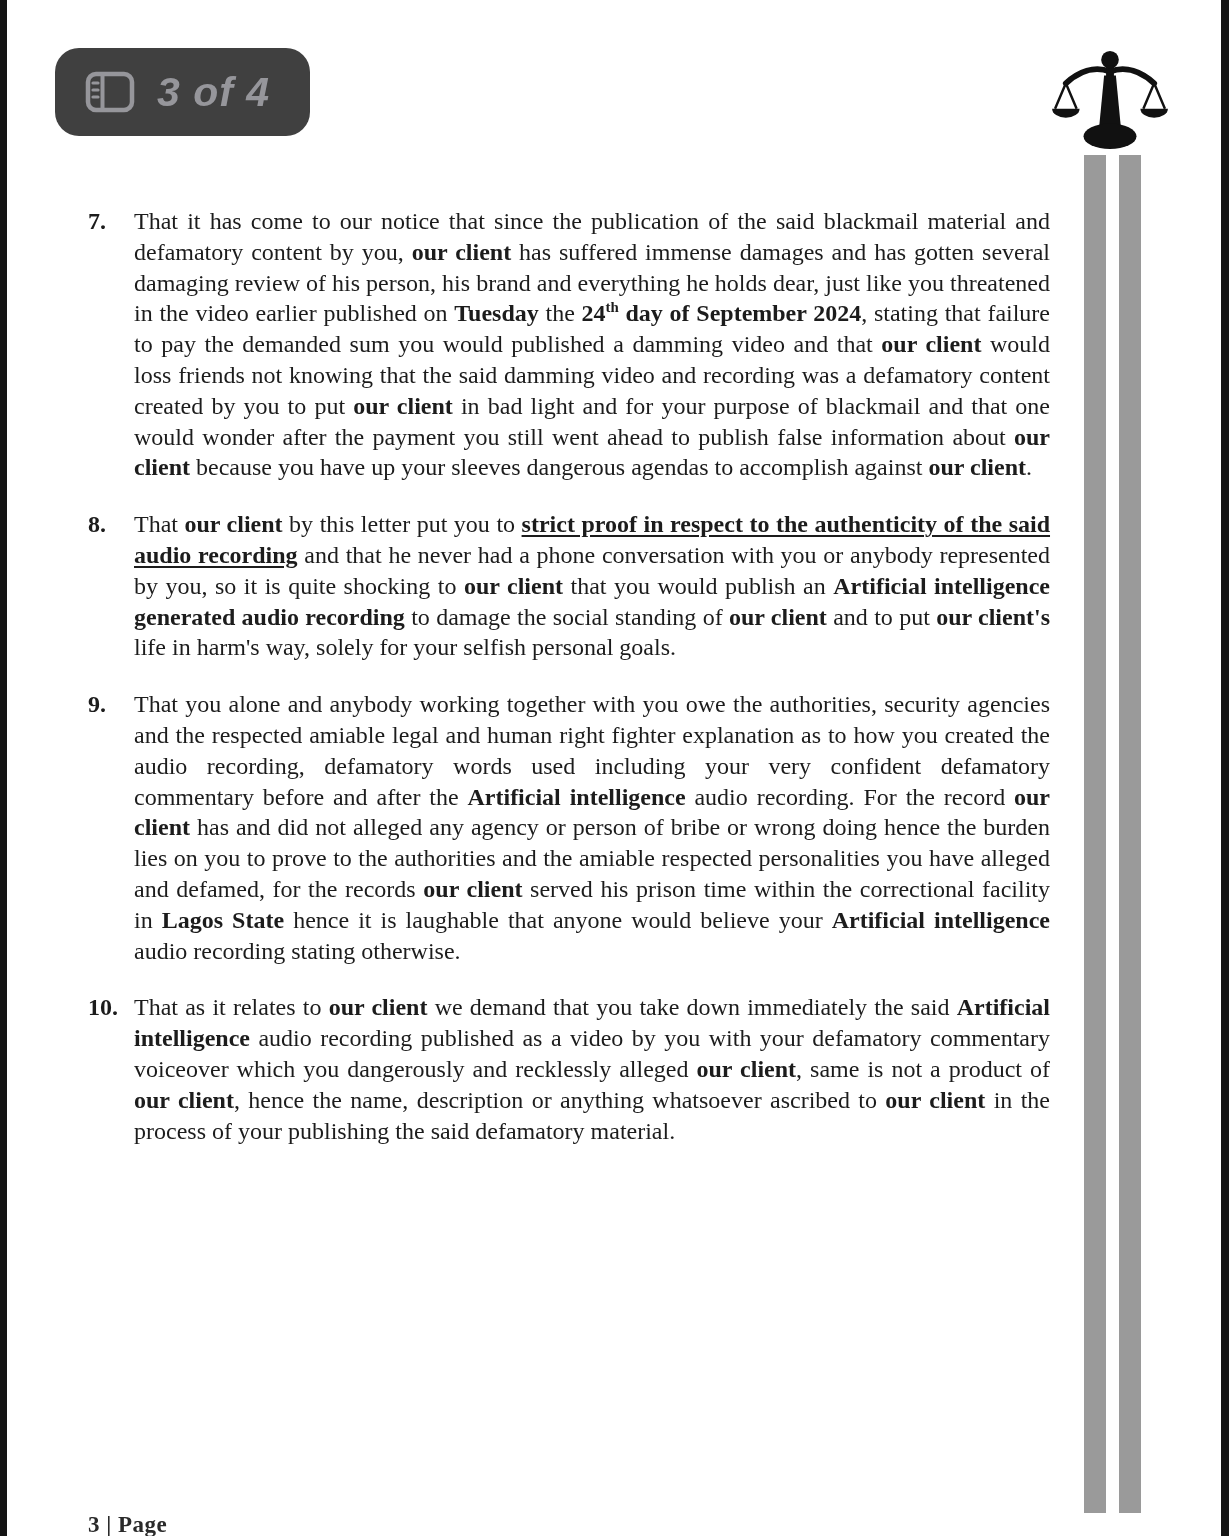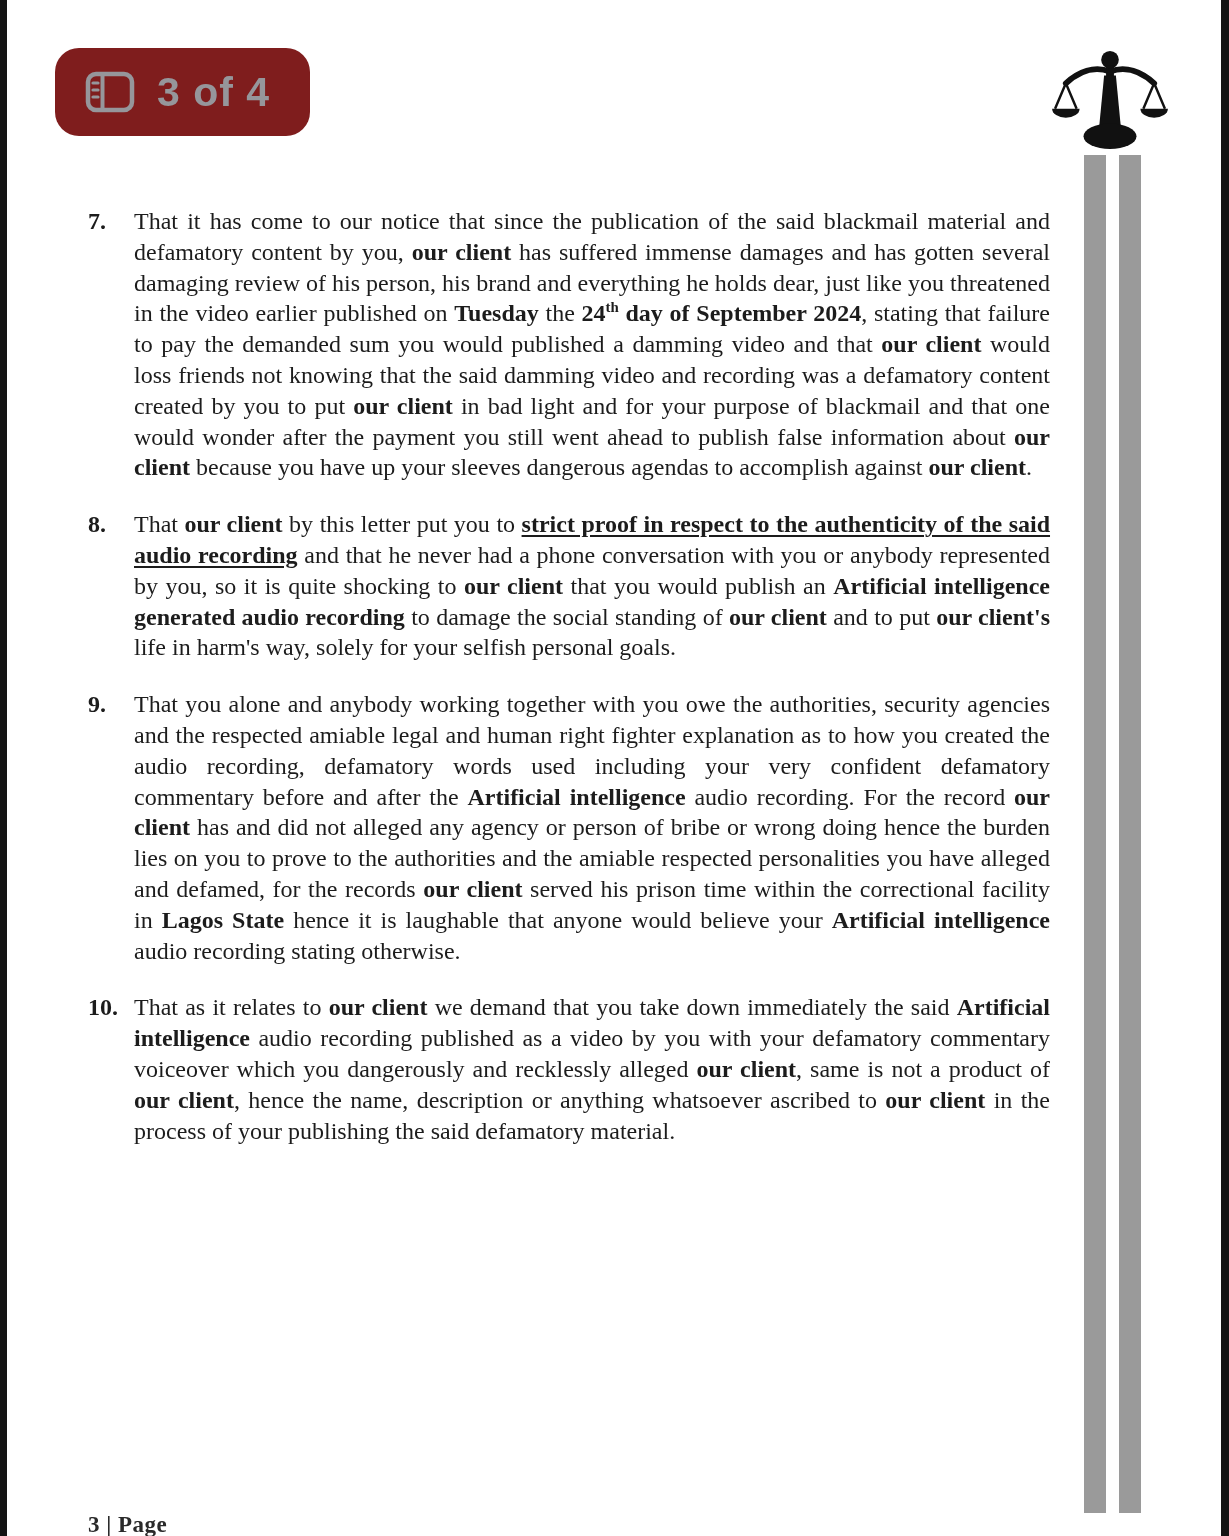--- a/index.html
+++ b/index.html
@@ -62,21 +62,21 @@
     letter-spacing: 0.5px;
     margin-top: 34px;
   }
 </style>
 </head>
 <body>
 
 <div class="edge left" style="background: rgb(20, 20, 20);"></div>
 <div class="edge right" style="background: rgb(20, 20, 20);"></div>
 
-<div class="page-badge" style="background: #7f1d1d; color: rgb(150, 150, 155);">
+<div class="page-badge" style="background: #404040; color: rgb(150, 150, 155); font-style: italic;">
   <span>
     <svg width="50" height="42" viewBox="0 0 50 42" fill="none" stroke="#96969b">
       <rect x="3" y="3" width="44" height="36" rx="8" stroke-width="4.5"></rect>
       <line x1="17.5" y1="4" x2="17.5" y2="38" stroke-width="4"></line>
       <line x1="8" y1="12" x2="13" y2="12" stroke-width="3.2" stroke-linecap="round"></line>
       <line x1="8" y1="19" x2="13" y2="19" stroke-width="3.2" stroke-linecap="round"></line>
       <line x1="8" y1="26" x2="13" y2="26" stroke-width="3.2" stroke-linecap="round"></line>
     </svg>
   </span>
   <span>3 of 4</span>

